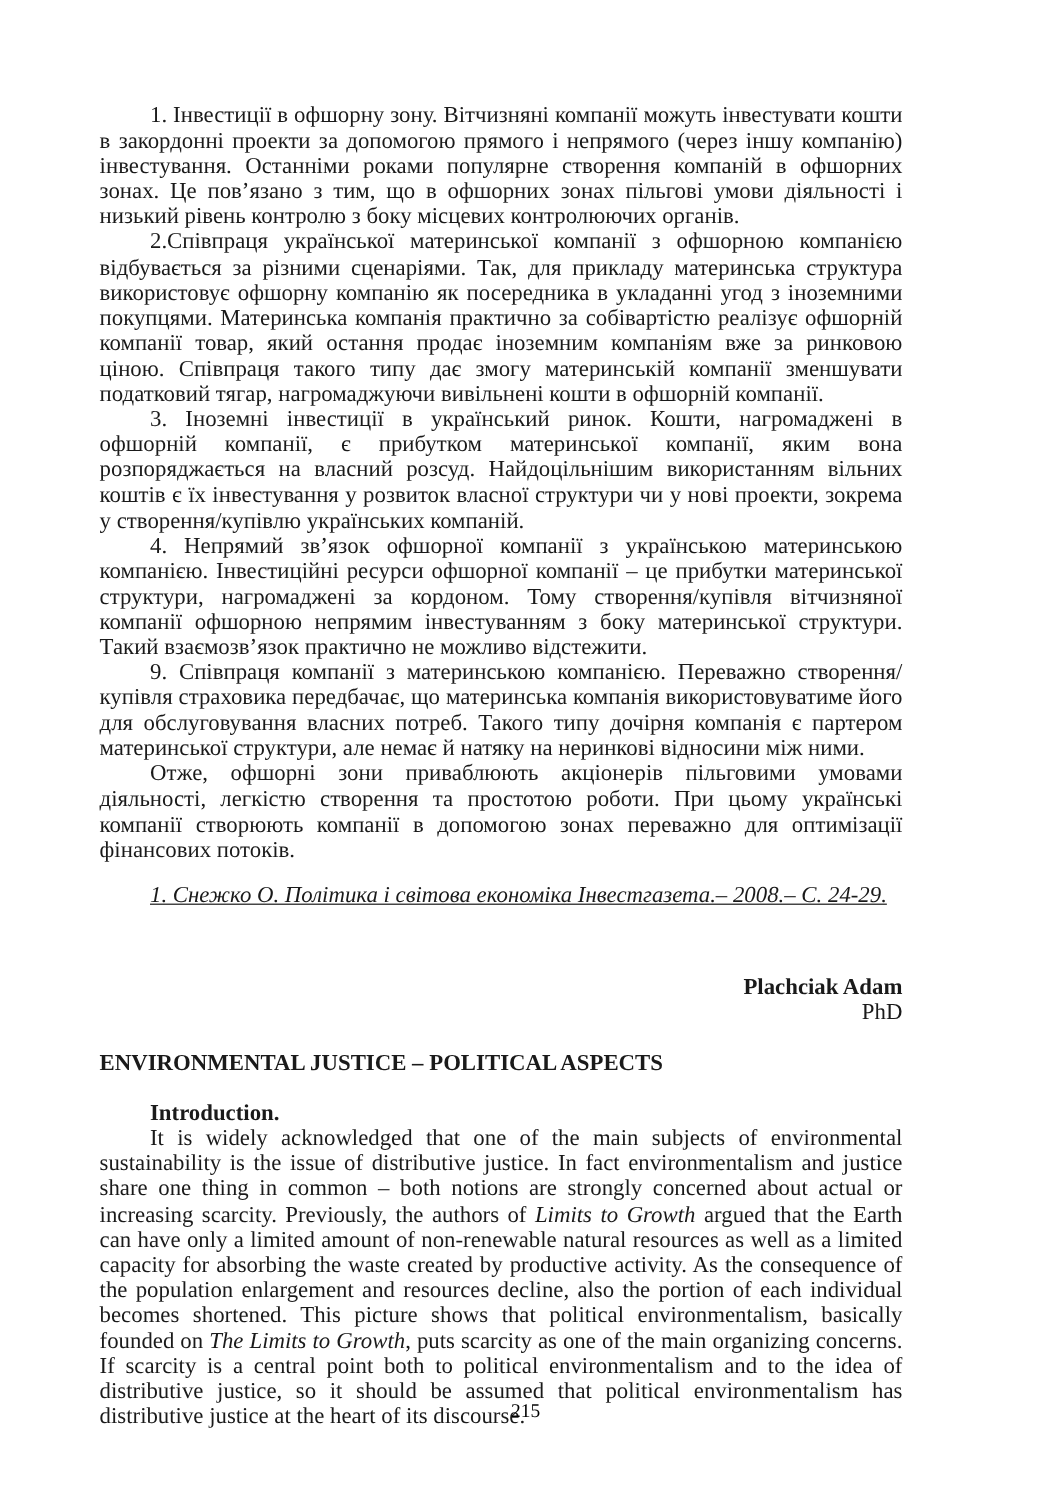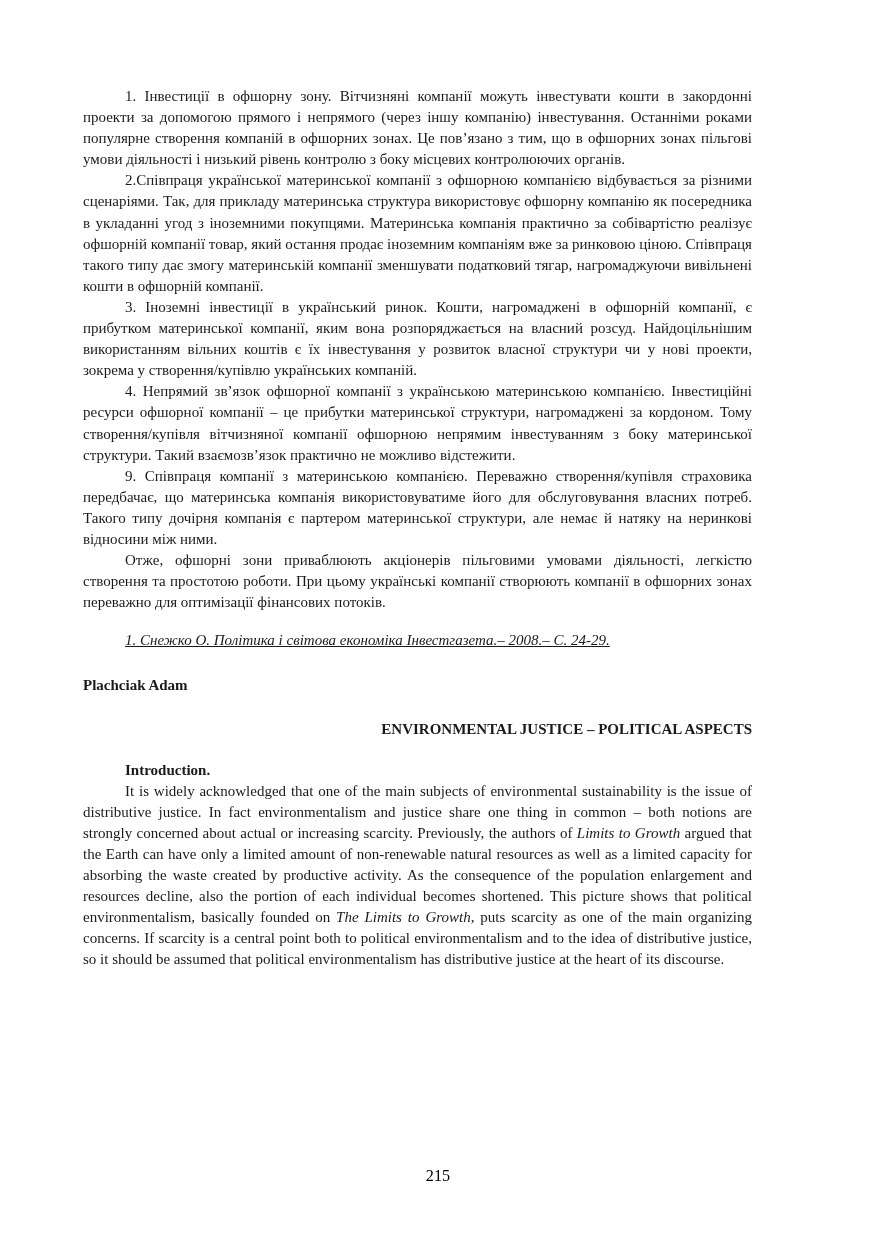--- a/index.html
+++ b/index.html
@@ -1,47 +1,48 @@
 <!DOCTYPE html>
 <html><head>
 <meta charset="utf-8">
 <style>
   html, body { margin: 0; padding: 0; background: #ffffff; }
   body { width: 876px; height: 1240px; position: relative; overflow: hidden; }
   .page {
     position: absolute; left: 83px; top: 86px; width: 669px;
     font-family: "Liberation Serif", "DejaVu Serif", serif;
-    font-size: 15px; line-height: 21.1px; color: #1a1a1a;
+    font-size: 19px; line-height: 21.1px; color: #1a1a1a;
   }
   .p { text-align: justify; text-indent: 42px; margin: 0; }
   .ref { margin: 17px 0 0 0; text-indent: 42px; font-style: italic; text-decoration: underline; }
-  .author-block { margin-top: 24px; text-align: left; }
+  .author-block { margin-top: 55px; text-align: right; }
   .author-name { font-weight: bold; }
-  .title { margin-top: 22px; text-align: right; font-weight: bold; }
+  .title { margin-top: 22px; text-align: left; font-weight: bold; }
   .intro-h { margin: 20px 0 0 0; text-indent: 42px; font-weight: bold; }
   .page-num {
     position: absolute; left: 0; width: 876px; top: 1167px; text-align: center;
     font-family: "Liberation Serif", "DejaVu Serif", serif; font-size: 16.2px; color: #000000;
   }
 </style>
 </head>
 <body>
 
 <div class="page">
   <p class="p">1. Інвестиції в офшорну зону. Вітчизняні компанії можуть інвестувати кошти в закордонні проекти за допомогою прямого і непрямого (через іншу компанію) інвестування. Останніми роками популярне створення компаній в офшорних зонах. Це пов’язано з тим, що в офшорних зонах пільгові умови діяльності і низький рівень контролю з боку місцевих контролюючих органів.</p>
   <p class="p">2.Співпраця української материнської компанії з офшорною компанією відбувається за різними сценаріями. Так, для прикладу материнська структура використовує офшорну компанію як посередника в укладанні угод з іноземними покупцями. Материнська компанія практично за собівартістю реалізує офшорній компанії товар, який остання продає іноземним компаніям вже за ринковою ціною. Співпраця такого типу дає змогу материнській компанії зменшувати податковий тягар, нагромаджуючи вивільнені кошти в офшорній компанії.</p>
   <p class="p">3. Іноземні інвестиції в український ринок. Кошти, нагромаджені в офшорній компанії, є прибутком материнської компанії, яким вона розпоряджається на власний розсуд. Найдоцільнішим використанням вільних коштів є їх інвестування у розвиток власної структури чи у нові проекти, зокрема у створення/купівлю українських компаній.</p>
   <p class="p">4. Непрямий зв’язок офшорної компанії з українською материнською компанією. Інвестиційні ресурси офшорної компанії – це прибутки материнської структури, нагромаджені за кордоном. Тому створення/купівля вітчизняної компанії офшорною непрямим інвестуванням з боку материнської структури. Такий взаємозв’язок практично не можливо відстежити.</p>
   <p class="p">9. Співпраця компанії з материнською компанією. Переважно створення/купівля страховика передбачає, що материнська компанія використовуватиме його для обслуговування власних потреб. Такого типу дочірня компанія є партером материнської структури, але немає й натяку на неринкові відносини між ними.</p>
-  <p class="p">Отже, офшорні зони приваблюють акціонерів пільговими умовами діяльності, легкістю створення та простотою роботи. При цьому українські компанії створюють компанії в офшорних зонах переважно для оптимізації фінансових потоків.</p>
+  <p class="p">Отже, офшорні зони приваблюють акціонерів пільговими умовами діяльності, легкістю створення та простотою роботи. При цьому українські компанії створюють компанії в допомогою зонах переважно для оптимізації фінансових потоків.</p>
 
   <p class="ref">1. Снежко О. Політика і світова економіка Інвестгазета.– 2008.– С. 24-29.</p>
 
   <div class="author-block">
     <div class="author-name">Plachciak Adam</div>
+    <div>PhD</div>
   </div>
 
   <div class="title">ENVIRONMENTAL JUSTICE – POLITICAL ASPECTS</div>
 
   <p class="intro-h">Introduction.</p>
   <p class="p"><span>It is widely acknowledged that one of the main subjects of environmental sustainability is the issue of distributive justice. In fact environmentalism and justice share one thing in common – both notions are strongly concerned about actual or increasing scarcity. Previously, the authors of </span><i>Limits to Growth</i><span> argued that the Earth can have only a limited amount of non-renewable natural resources as well as a limited capacity for absorbing the waste created by productive activity. As the consequence of the population enlargement and resources decline, also the portion of each individual becomes shortened. This picture shows that political environmentalism, basically founded on </span><i>The Limits to Growth</i><span>, puts scarcity as one of the main organizing concerns. If scarcity is a central point both to political environmentalism and to the idea of distributive justice, so it should be assumed that political environmentalism has distributive justice at the heart of its discourse.</span></p>
 </div>
 
 <div class="page-num">215</div>
 

